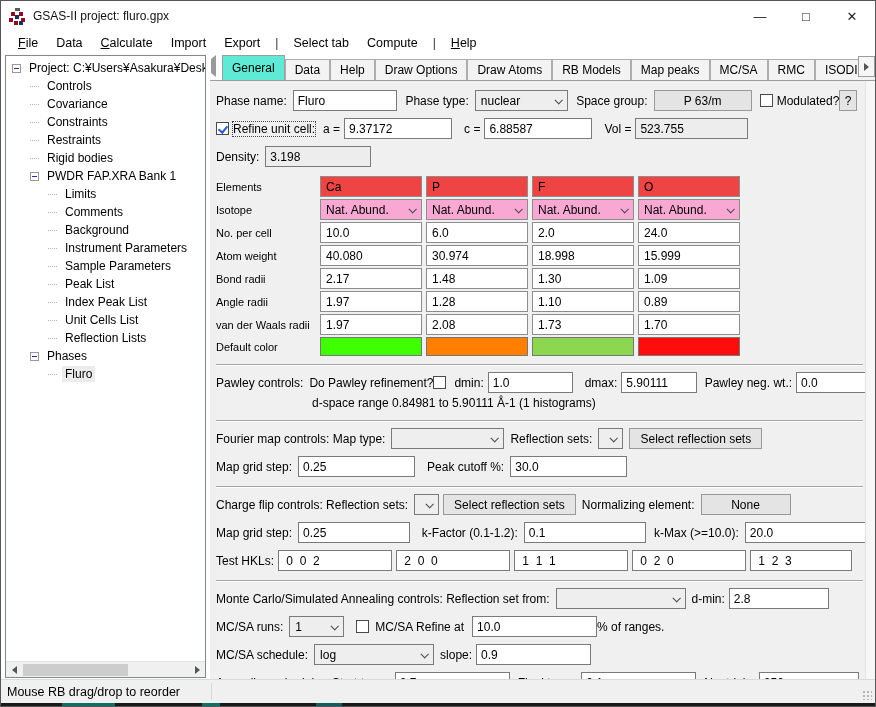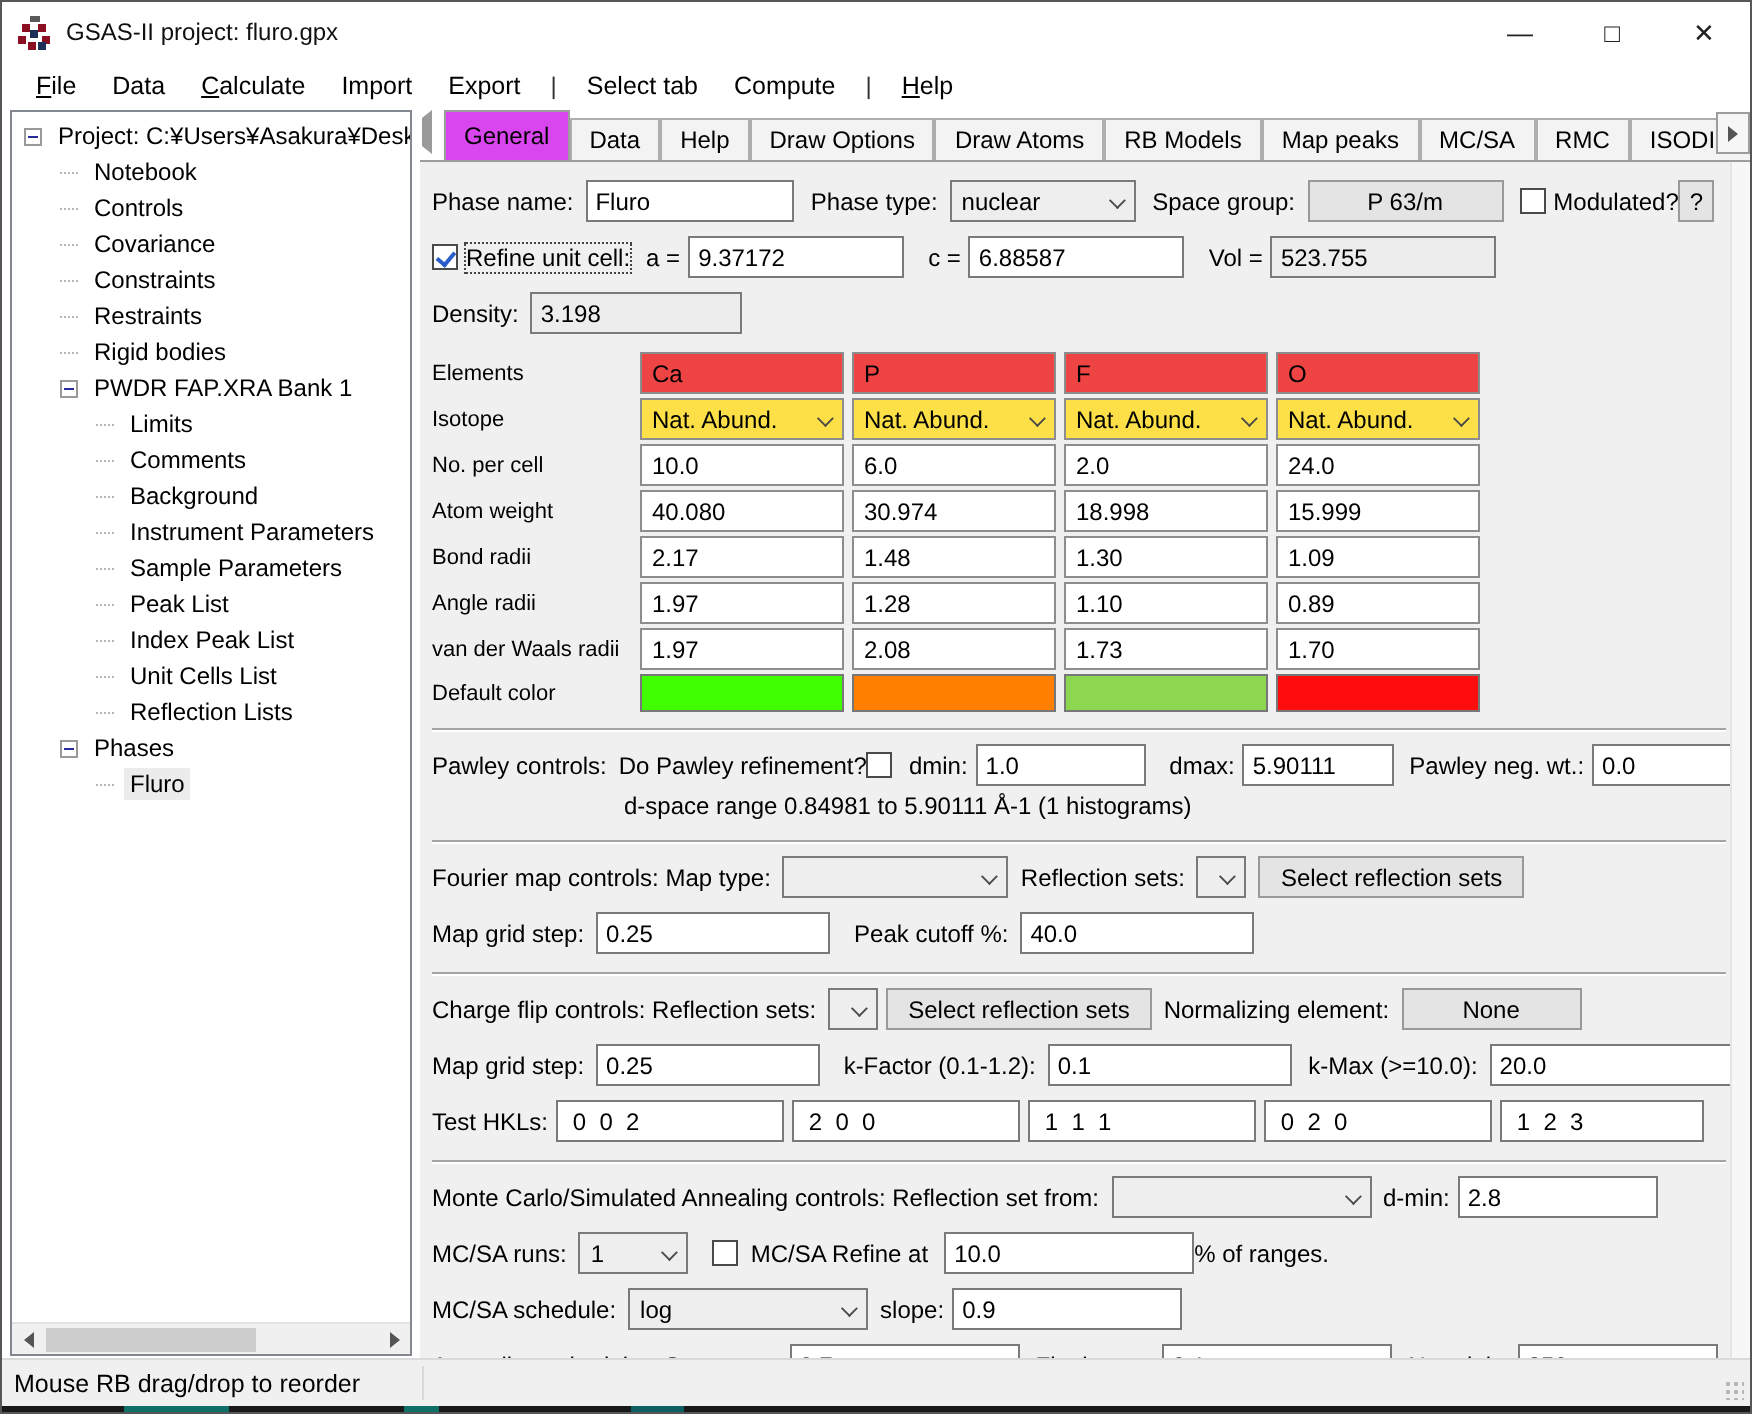--- a/index.html
+++ b/index.html
@@ -46,21 +46,21 @@
   .sb-thumb { height:12px; width:105px; background:#cdcdcd; margin-left:1px; }
 
   
   .right-panel { flex:1 1 auto; display:flex; flex-direction:column; min-width:0; margin-left:4px; background:#fff; }
   .tabstrip { height:26px; position:relative; display:flex; align-items:flex-end; background:#fff;
               padding-left:12px; overflow:hidden; flex:0 0 auto; }
   .tab-scroll-left { position:absolute; left:1px; bottom:7px; }
   .tab-scroll-left .tri-l { border-right-color:#9a9a9a; }
   .tab { height:21px; border:1px solid #aeaeae; border-bottom:none; background:#f3f3f3;
          padding:3px 9px 0 9px; font-size:12px; white-space:nowrap; flex:0 0 auto; }
-  .tab.active { height:25px; background:#d946ef; padding-top:5px; border-color:#9d9d9d; position:relative; z-index:2; }
+  .tab.active { height:25px; background:#5eead4; padding-top:5px; border-color:#9d9d9d; position:relative; z-index:2; }
   .tab-scroll-right { position:absolute; right:0; top:2px; width:17px; height:21px; background:#f6f6f6;
                       border:1px solid #9d9d9d; display:flex; align-items:center; justify-content:center; z-index:3; }
 
   .page { flex:1 1 auto; background:#f0f0f0; border-top:1px solid #9d9d9d; overflow:hidden;
           padding:3px 8px 0 6px; position:relative; }
   .page::after { content:""; position:absolute; top:0; right:0; width:9px; height:100%; background:#f7f7f7; border-left:1px solid #e4e4e4; }
 
   .row { display:flex; align-items:center; margin-top:5px; height:23px; }
   .lbl { white-space:nowrap; font-size:12px; }
   .tb { background:#fff; border:1px solid #7a7a7a; height:21px; display:flex; align-items:center;
@@ -78,21 +78,21 @@
         border:solid #2a5dc9; border-width:0 2px 2px 0; transform:rotate(40deg); }
   .focus-dotted { outline:1px dotted #444; }
   .sep { height:2px; border-top:1px solid #a5a5a5; border-bottom:1px solid #ffffff; margin:8px 4px 0 0; }
 
   
   .etable { display:grid; grid-template-columns:100px 102px 102px 102px 102px;
             column-gap:4px; row-gap:2px; margin-top:8px; align-items:center; }
   .ecell { height:21px; border:1px solid #8d8d8d; background:#fff; display:flex; align-items:center;
            padding:0 5px; font-size:12px; }
   .ecell.gray { background:#ef4444; }
-  .ecell.dd { background:#fde047; }
+  .ecell.dd { background:#f9a8d4; }
   .swatch { height:19px; border:1px solid #777; }
   .erowlbl { font-size:11px; white-space:nowrap; }
 
   .indent-text { margin:2px 0 0 96px; font-size:12px; height:16px; }
 
   
   .g4 { margin-left:4px; } .g6 { margin-left:6px; } .g8 { margin-left:8px; } .g12 { margin-left:12px; }
   .push-right { margin-left:auto; margin-right:10px; }
 
   
@@ -146,24 +146,20 @@
   <div class="main">
 
     <div class="tree-panel">
       <div class="tree-scroll">
         <div class="trow ind0">
             <span class="expander"></span>
             <span class="tlabel">Project: C:¥Users¥Asakura¥Deskt</span>
           </div>
         <div class="trow ind1">
             <span class="stub"></span>
-            <span class="tlabel">Notebook</span>
-          </div>
-        <div class="trow ind1">
-            <span class="stub"></span>
             <span class="tlabel">Controls</span>
           </div>
         <div class="trow ind1">
             <span class="stub"></span>
             <span class="tlabel">Covariance</span>
           </div>
         <div class="trow ind1">
             <span class="stub"></span>
             <span class="tlabel">Constraints</span>
           </div>
@@ -375,21 +371,21 @@
           <span class="lbl g6">Reflection sets:</span>
           <span class="dd dd-narrow g6">
               <span class="chev"></span>
             </span>
           <span class="btn g6">Select reflection sets</span>
         </div>
         <div class="row">
           <span class="lbl">Map grid step:</span>
           <span class="tb g6" style="width:117px">0.25</span>
           <span class="lbl g12">Peak cutoff %:</span>
-          <span class="tb g6" style="width:117px">40.0</span>
+          <span class="tb g6" style="width:117px">30.0</span>
         </div>
 
         <div class="sep"></div>
 
         <div class="row">
           <span class="lbl">Charge flip controls: Reflection sets:</span>
           <span class="dd dd-narrow g6">
               <span class="chev"></span>
             </span>
           <span class="btn g4">Select reflection sets</span>

